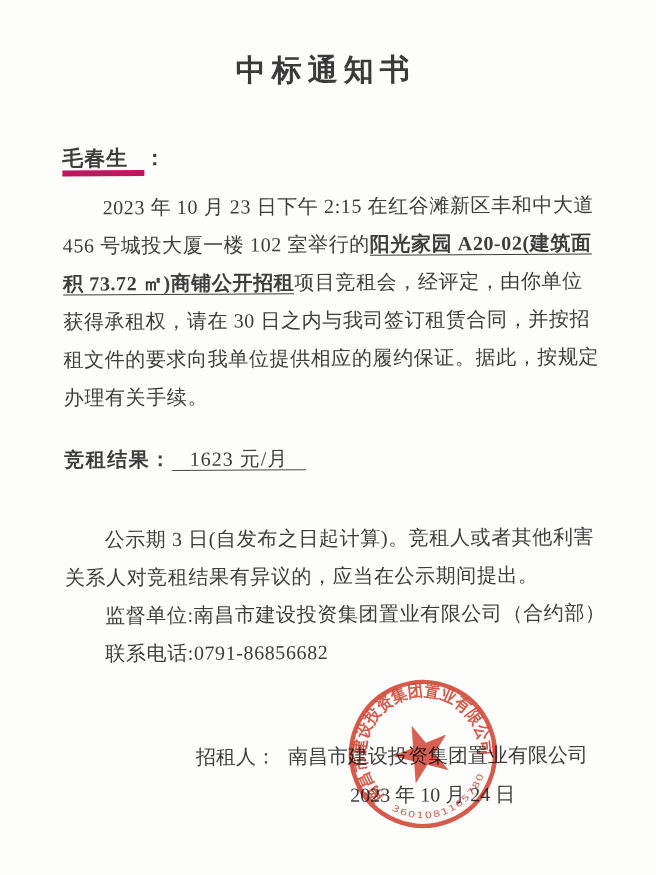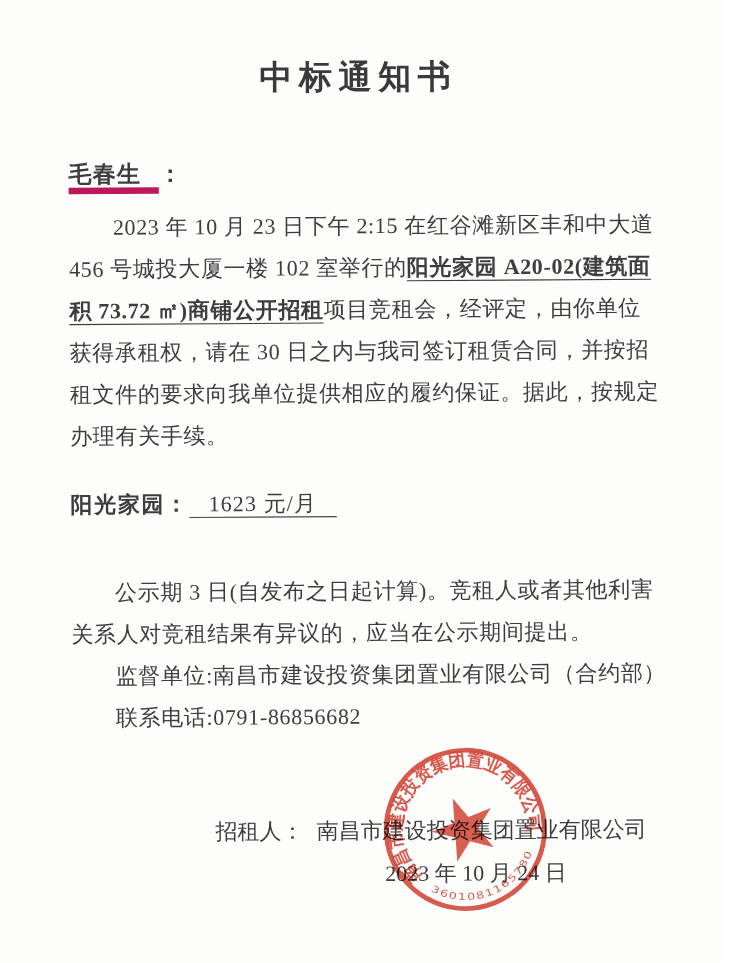--- a/index.html
+++ b/index.html
@@ -49,21 +49,21 @@
 
     <div class="para">
       <div class="line indent">2023 年 10 月 23 日下午 2:15 在红谷滩新区丰和中大道</div>
       <div class="line"><span>456 号城投大厦一楼 102 室举行的</span><span class="em">阳光家园 A20-02(建筑面</span></div>
       <div class="line"><span class="em">积 73.72 ㎡)商铺公开招租</span><span>项目竞租会，经评定，由你单位</span></div>
       <div class="line">获得承租权，请在 30 日之内与我司签订租赁合同，并按招</div>
       <div class="line">租文件的要求向我单位提供相应的履约保证。据此，按规定</div>
       <div class="line">办理有关手续。</div>
     </div>
 
-    <div class="result"><span class="label">阳光家园：</span><span class="value">1623 元/月</span></div>
+    <div class="result"><span class="label">竞租结果：</span><span class="value">1623 元/月</span></div>
 
     <div class="para notice">
       <div class="line indent">公示期 3 日(自发布之日起计算)。竞租人或者其他利害</div>
       <div class="line">关系人对竞租结果有异议的，应当在公示期间提出。</div>
       <div class="line indent">监督单位:南昌市建设投资集团置业有限公司（合约部）</div>
       <div class="line indent">联系电话:0791-86856682</div>
     </div>
 
     <div class="sig">
       <div class="lessor"><span>招租人：</span><span class="company">南昌市建设投资集团置业有限公司</span></div>

